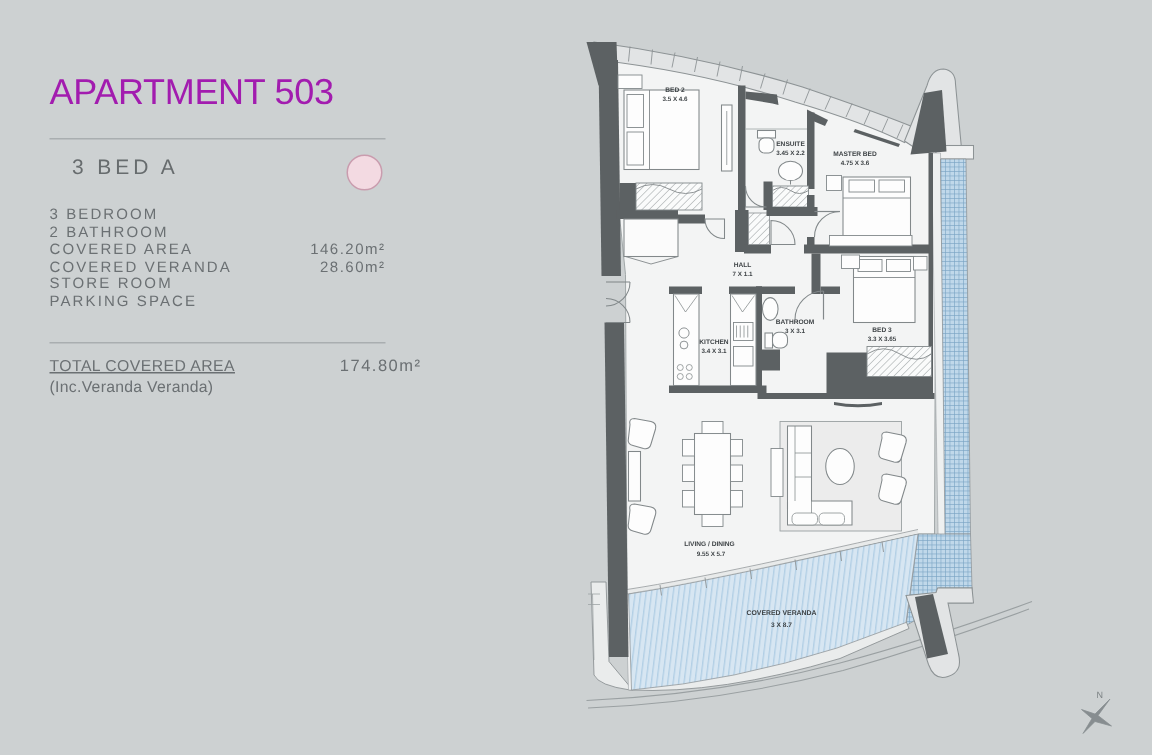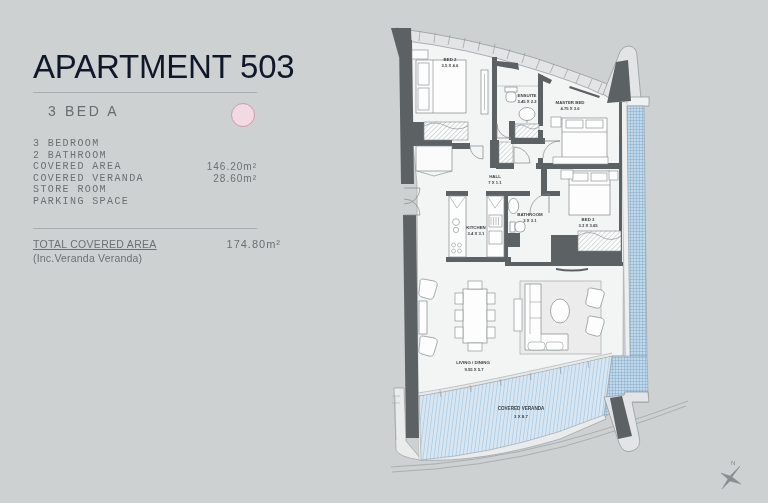--- a/index.html
+++ b/index.html
@@ -5,29 +5,29 @@
   html,body{margin:0;padding:0;}
   body{width:768px;height:503px;overflow:hidden;background:#cdd1d2;
        font-family:"Liberation Sans", sans-serif;position:relative;}
   .abs{position:absolute;}
 </style>
 </head>
 <body>
 
 <div class="abs" style="left:33px;top:0;width:224px;">
 
-  <div class="abs" style="left:0;top:48px;font-size:33px;letter-spacing:-0.2px;color:#0f172a;white-space:nowrap;">APARTMENT 503</div>
+  <div class="abs" style="left:0;top:48px;font-size:24px;letter-spacing:-0.2px;color:#a21caf;white-space:nowrap;">APARTMENT 503</div>
 
   <div class="abs" style="left:0;top:92px;width:224px;border-top:1px solid #a9aeb0;"></div>
 
   <div class="abs" style="left:15px;top:103px;font-size:14px;letter-spacing:2.6px;color:#676c6e;">3 BED A</div>
 
   <div class="abs" style="left:198px;top:103px;width:22px;height:22px;border-radius:50%;background:#f3dae2;border:1px solid #c99cae;"></div>
 
-  <div class="abs" style="left:0;top:138px;font-size:10px;letter-spacing:1.4px;line-height:11.6px;color:#6b7073;font-family:Liberation Mono, monospace;">
+  <div class="abs" style="left:0;top:138px;font-size:10px;letter-spacing:1.4px;line-height:11.6px;color:#6b7073;">
     3 BEDROOM<br>2 BATHROOM<br>COVERED AREA<br>COVERED VERANDA<br>STORE ROOM<br>PARKING SPACE
   </div>
 
   <div class="abs" style="left:104px;top:138px;width:120px;font-size:10px;letter-spacing:1px;line-height:11.6px;color:#6b7073;text-align:right;">
     <br><br>146.20m²<br>28.60m²
   </div>
 
   <div class="abs" style="left:0;top:228px;width:224px;border-top:1px solid #a9aeb0;"></div>
 
   <div class="abs" style="left:0;top:238px;font-size:10.5px;letter-spacing:0.3px;color:#6b7073;text-decoration:underline;">TOTAL COVERED AREA</div>

